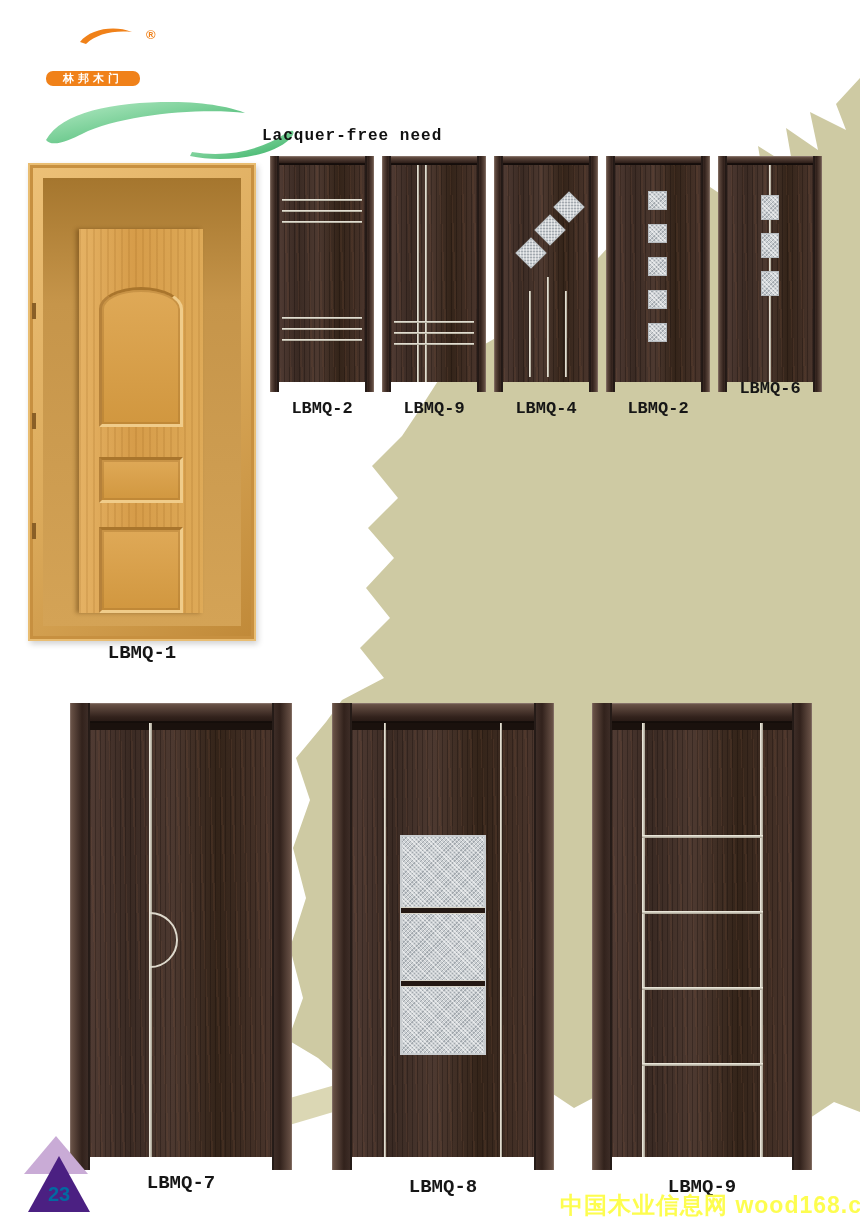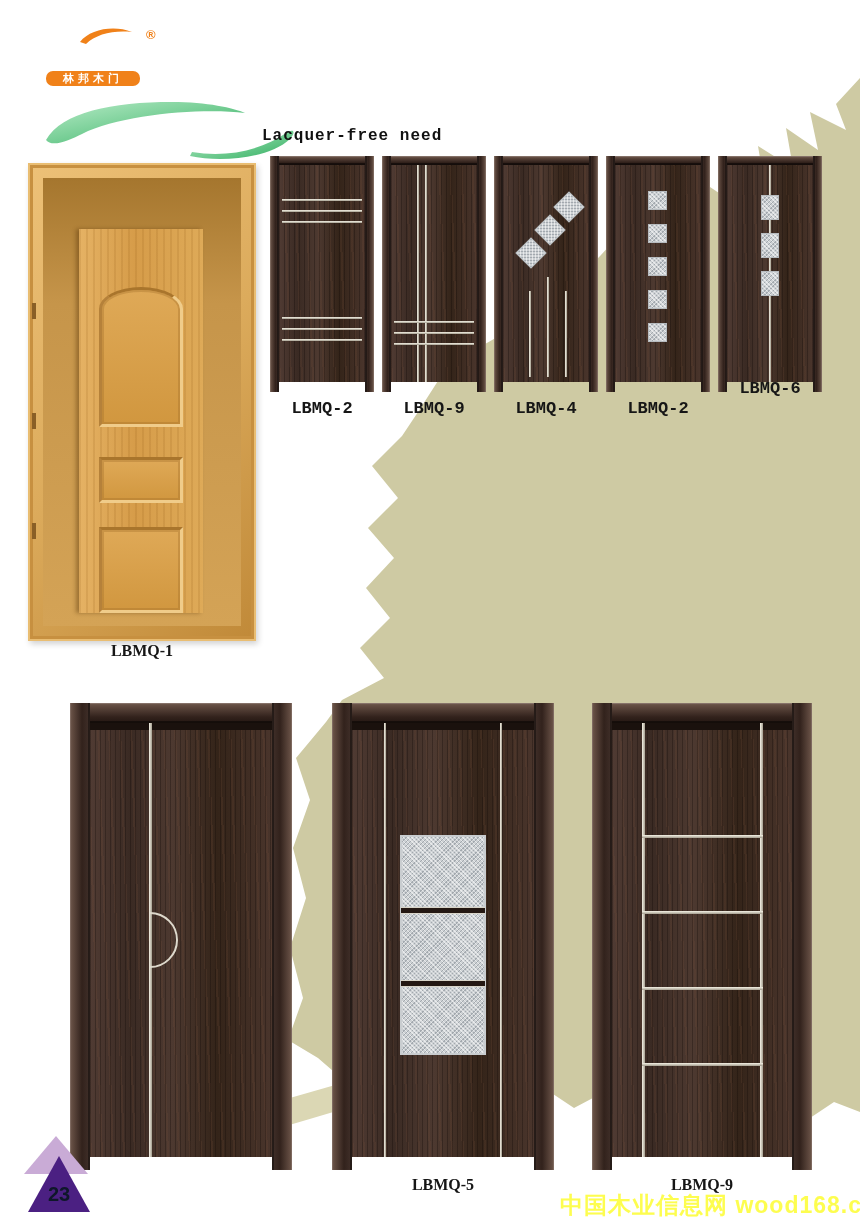--- a/index.html
+++ b/index.html
@@ -25,21 +25,21 @@
 
   
   .desc-zh { position:absolute; left:299px; top:446px; width:540px;
     font:bold 23px "Liberation Serif",serif; color:#151515; line-height:37px; text-indent:2em; letter-spacing:.5px; }
   .desc-en { position:absolute; left:289px; top:524px; width:550px;
     font:16.5px "Liberation Serif",serif; color:#1b1b1b; line-height:25px; text-align:center; }
 
   
   .door { position:absolute; }
   .door-label { position:absolute; font:bold 17px "Liberation Mono",monospace; color:#161616; text-align:center; }
-  .door-label.lg { font-size:16px;font-family:Liberation Serif, serif; }
+  .door-label.lg { font-size:19px; }
 
   .dark .lintel { position:absolute; left:0; right:0; top:0; height:9px;
     background:linear-gradient(180deg,#6e564a,#32221c 70%,#241712);
     box-shadow:inset 0 1px 1px rgba(255,255,255,.2), inset 0 -2px 0 rgba(0,0,0,.45); }
   .dark .jamb { position:absolute; top:0; bottom:0; width:9px;
     background:linear-gradient(90deg,#6e564a,#32221c 60%,#41302a);
     box-shadow:inset 1px 0 1px rgba(255,255,255,.15), inset -2px 0 0 rgba(0,0,0,.4); }
   .dark .jamb.l { left:0; } .dark .jamb.r { right:0; transform:scaleX(-1); }
   .dark .leaf { position:absolute; left:9px; right:9px; top:9px; bottom:10px; }
   .dark.large .lintel { height:20px; }
@@ -83,21 +83,21 @@
     box-shadow:-3px 0 4px rgba(90,55,10,.45); }
   .lf-panel { position:absolute; left:20px; width:84px;
     border:3px solid; border-color:#a9752c #f0cc8a #f0cc8a #b5813a;
     background:linear-gradient(180deg,#dfa957,#d1973f);
     box-shadow:inset 0 0 0 2px rgba(160,110,40,.35); }
   .hinge { position:absolute; left:4px; width:4px; height:16px; background:#8a5f26; }
 
   
   .tri { position:absolute; clip-path:polygon(50% 0, 100% 100%, 0 100%); }
   .page-num { position:absolute; left:29px; top:1183px; width:60px; text-align:center;
-    color:#0f172a; font:bold 20px "Liberation Sans",sans-serif; }
+    color:#0369a1; font:bold 20px "Liberation Sans",sans-serif; }
   .watermark { position:absolute; left:560px; top:1190px; width:300px;
     color:#fdfd4f; font:bold 23px "Liberation Sans",sans-serif; letter-spacing:1px; white-space:nowrap; }
 </style>
 </head>
 <body>
 
 <div class="page">
 
   <svg class="abs" style="left:0;top:0" width="860" height="1223" viewBox="0 0 860 1223">
     <polygon fill="#dbd7b4" points="262,1106 492,1040 516,1058 286,1126"></polygon>
@@ -210,35 +210,36 @@
 
   <div class="door dark large" style="left:70px;top:703px;width:222px;height:467px">
     <div class="lintel"></div>
     <div class="jamb l"></div>
     <div class="jamb r"></div>
     <div class="leaf wood-dark">
       <div class="ml-v" style="left:59px;width:3px"></div>
       <div class="arc" style="left:32px;top:189px"></div>
     </div>
   </div>
+  <div class="door-label lg" style="left:70px;top:1172px;width:222px">LBMQ-7</div>
 
   <div class="door dark large" style="left:332px;top:703px;width:222px;height:467px">
     <div class="lintel"></div>
     <div class="jamb l"></div>
     <div class="jamb r"></div>
     <div class="leaf wood-dark">
       <div class="ml-v" style="left:32px"></div>
       <div class="ml-v" style="left:148px"></div>
       <div class="glass" style="left:48px;top:112px;width:86px;height:220px;border:2px solid #c9cdd0">
         <div class="gbar" style="top:71px"></div>
         <div class="gbar" style="top:144px"></div>
       </div>
     </div>
   </div>
-  <div class="door-label lg" style="left:332px;top:1176px;width:222px">LBMQ-5</div>
+  <div class="door-label lg" style="left:332px;top:1176px;width:222px">LBMQ-8</div>
 
   <div class="door dark large" style="left:592px;top:703px;width:220px;height:467px">
     <div class="lintel"></div>
     <div class="jamb l"></div>
     <div class="jamb r"></div>
     <div class="leaf wood-dark">
       <div class="ml-v" style="left:30px;width:3px"></div>
       <div class="ml-v" style="left:148px;width:3px"></div>
       <div class="ml-h" style="left:30px;right:29px;top:112px;height:3px"></div>
       <div class="ml-h" style="left:30px;right:29px;top:188px;height:3px"></div>

